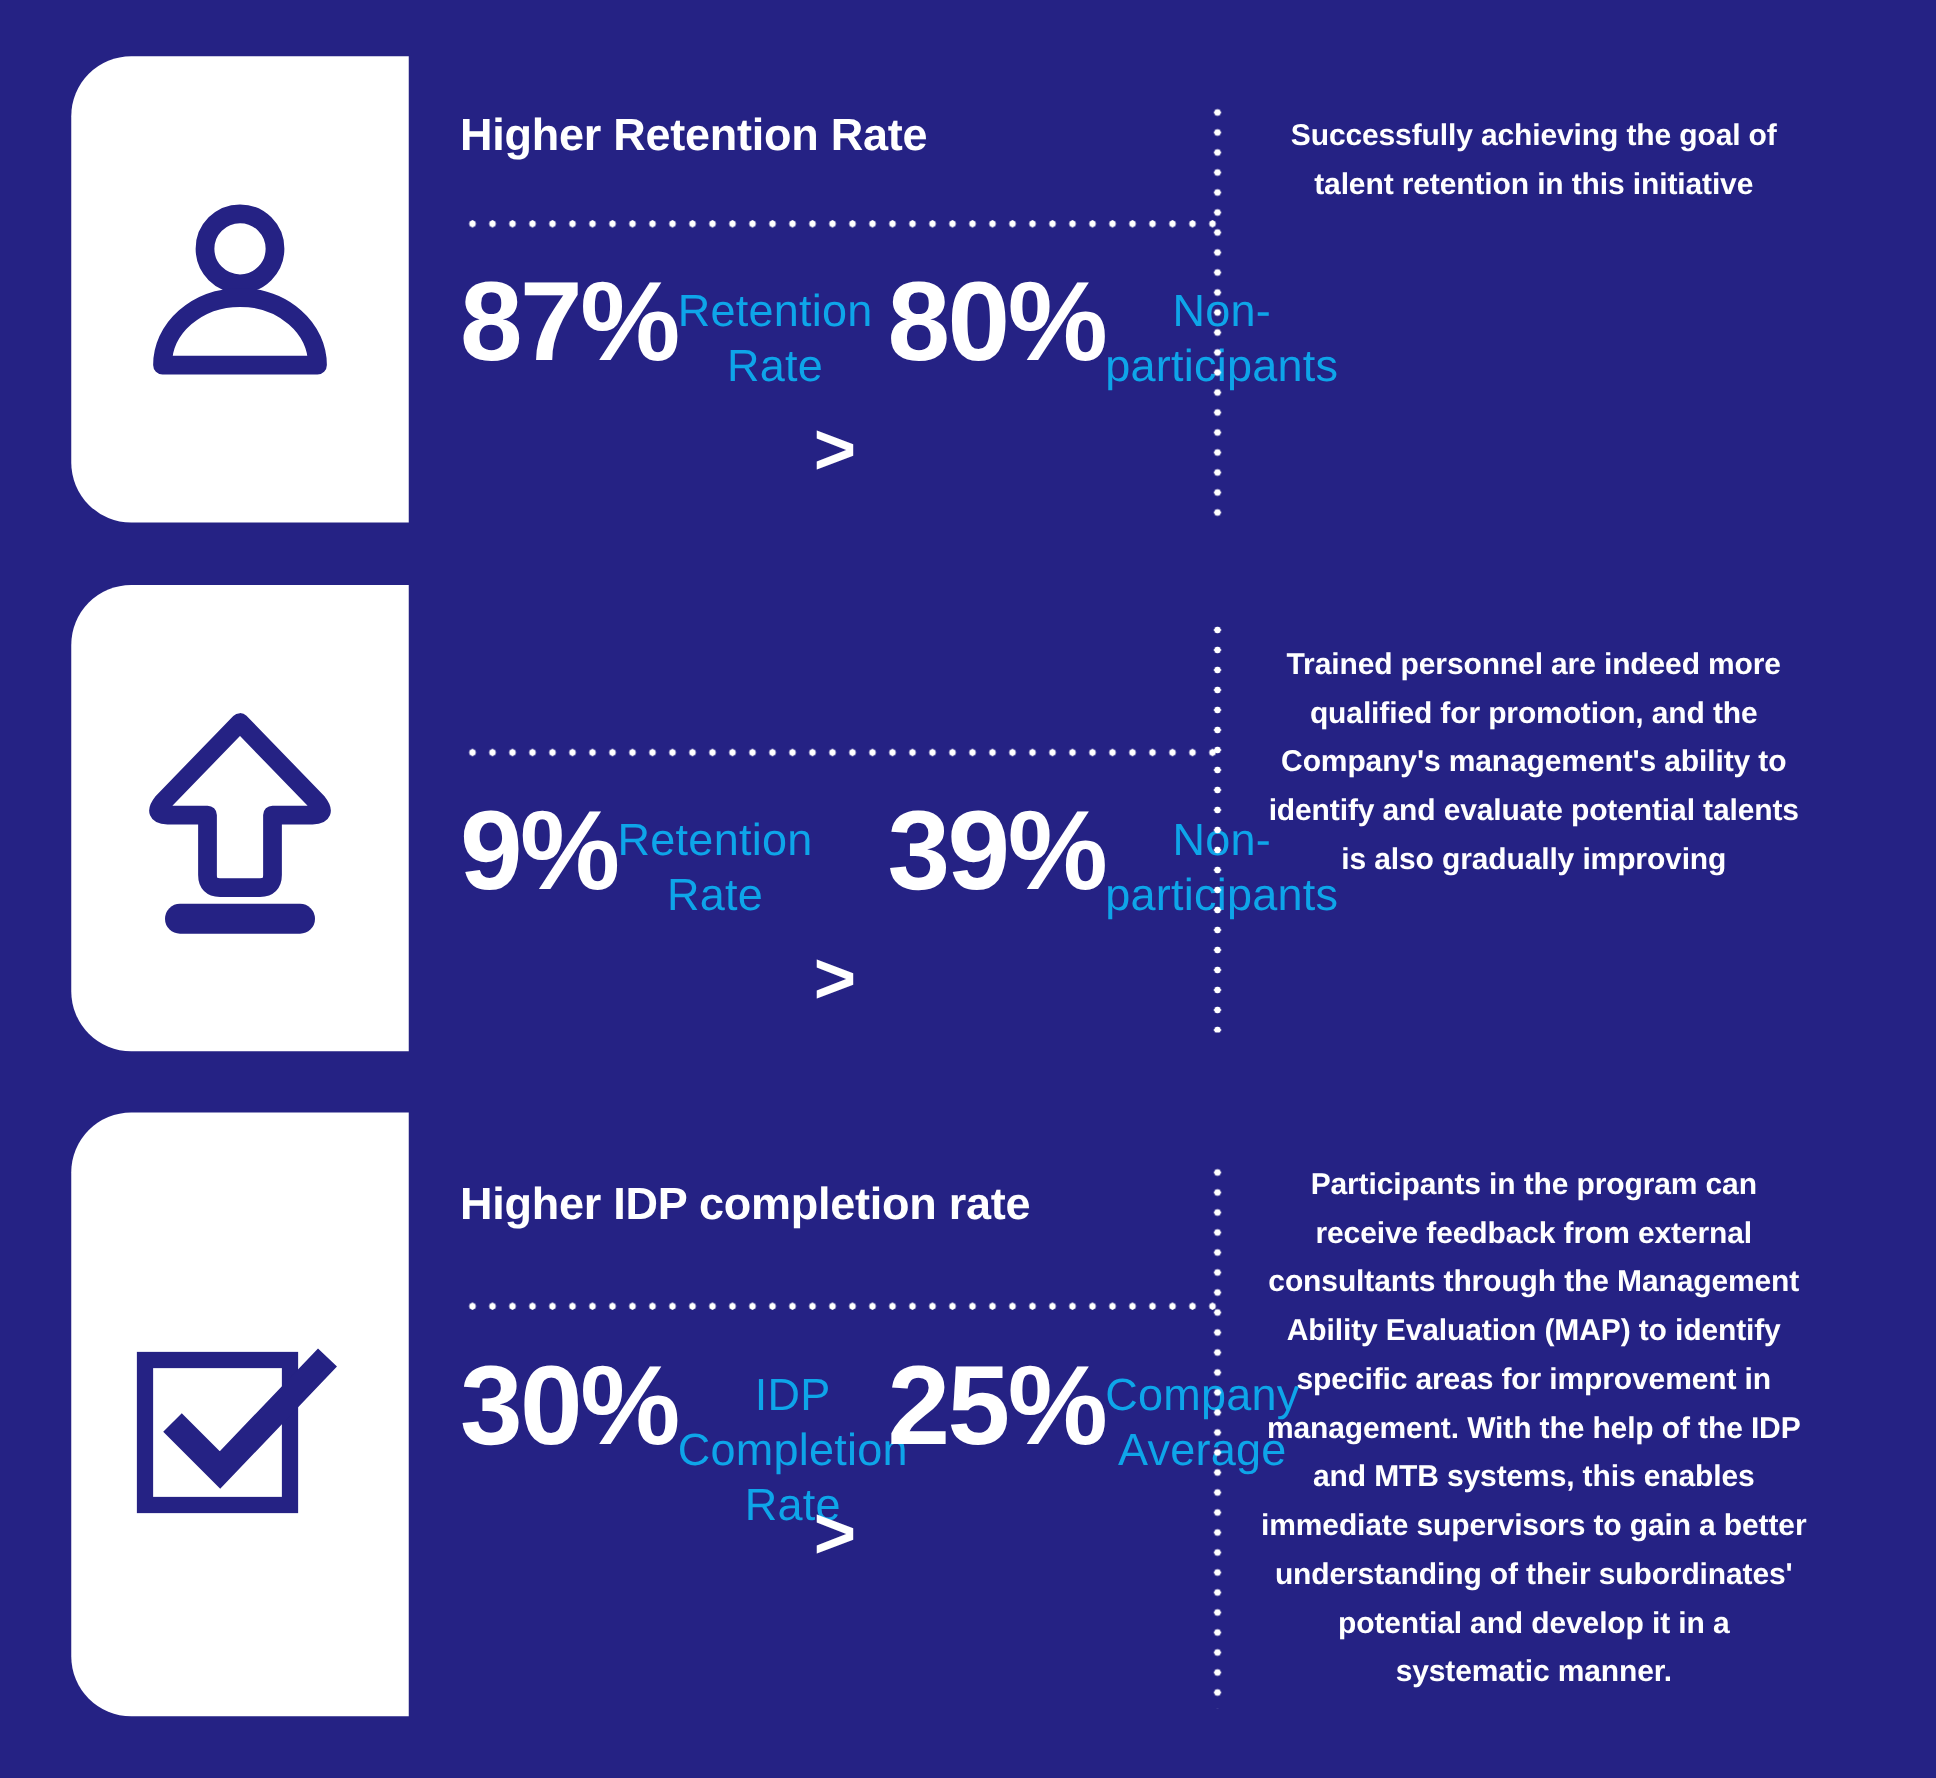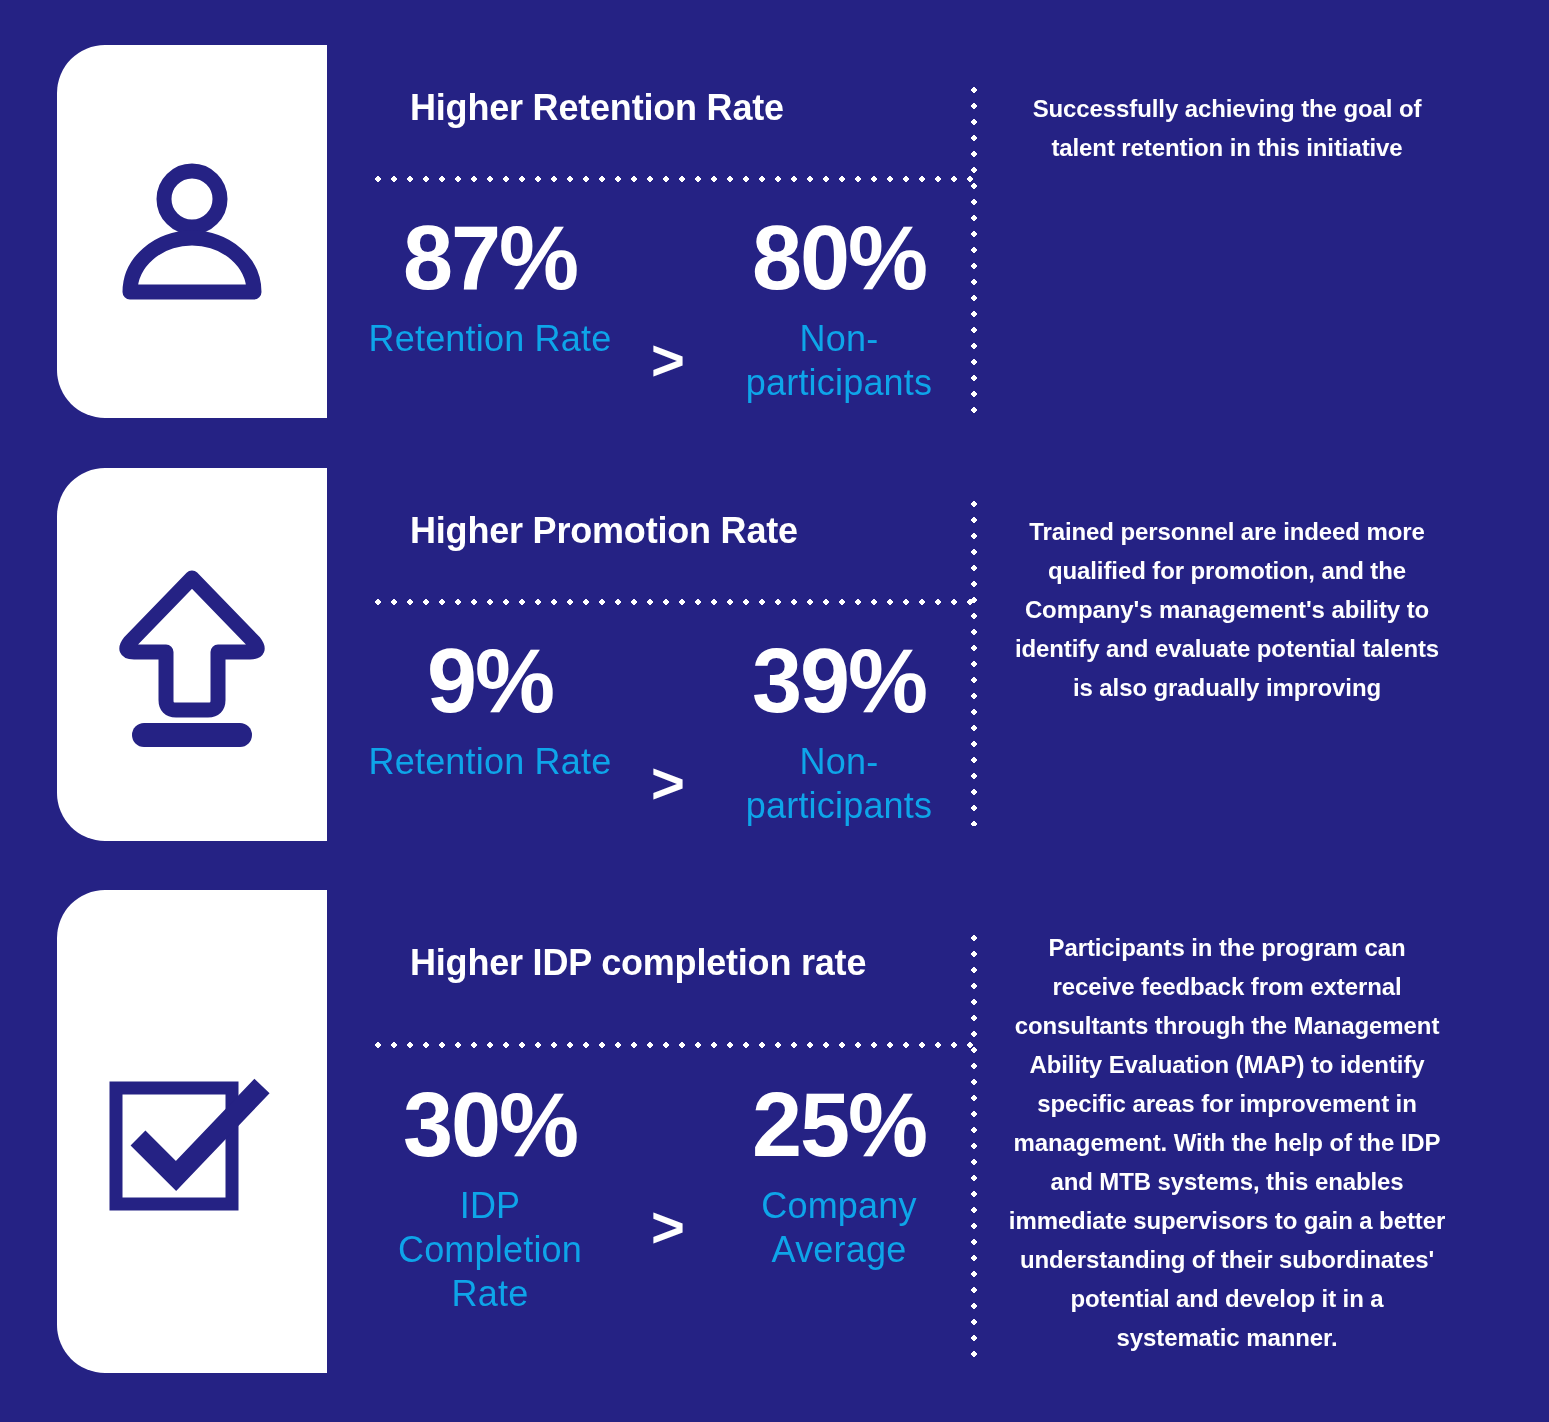--- a/index.html
+++ b/index.html
@@ -55,21 +55,20 @@
 
   .stat-title {
     position: absolute;
     left: 0;
     top: 42px;
     font-size: 36px;
     font-weight: bold;
     color: #ffffff;
     letter-spacing: -0.2px;
     white-space: nowrap;
-    margin-left: 42px;
   }
   .row-3 .stat-title { top: 52px; }
 
   .dotted-h {
     position: absolute;
     left: 2px;
     width: 605px;
     height: 6px;
     background-image: radial-gradient(circle, #ffffff 2.6px, rgba(255,255,255,0) 2.9px);
     background-size: 16px 6px;
@@ -86,22 +85,21 @@
     width: 607px;
     display: flex;
     align-items: flex-start;
   }
   .row-1 .compare, .row-2 .compare { top: 168px; }
   .row-3 .compare { top: 190px; }
 
   .stat-col {
     width: 262px;
     display: flex;
-    flex-direction: column;
-    align-items: center;
+    flex-direction: row;
   }
   .stat-col.left  { padding-right: 18px; }
   .stat-col.right { padding-left: 4px; }
 
   .stat-value {
     font-size: 90px;
     font-weight: bold;
     color: #ffffff;
     line-height: 1.0;
     letter-spacing: -2px;
@@ -199,21 +197,20 @@
       <span>
         <svg width="160" height="190" viewBox="0 0 160 190" fill="none">
           <path d="M80 18 L142 82 Q150 92 138 92 L106 92 L106 140 Q106 150 96 150
                    L64 150 Q54 150 54 140 L54 92 L22 92 Q10 92 18 82 Z" stroke="#252284" stroke-width="15" stroke-linejoin="round" fill="none"></path>
           <rect x="20" y="163" width="120" height="24" rx="12" fill="#252284"></rect>
         </svg>
       </span>
     </div>
 
     <div class="stat-block">
-      <div class="stat-title">Higher Promotion Rate</div>
       <div class="dotted-h"></div>
 
       <div class="compare">
         <div class="stat-col left">
           <div class="stat-value">9%</div>
           <div class="stat-label">Retention Rate</div>
         </div>
         <div class="gt-sign">&gt;</div>
         <div class="stat-col right">
           <div class="stat-value">39%</div>

